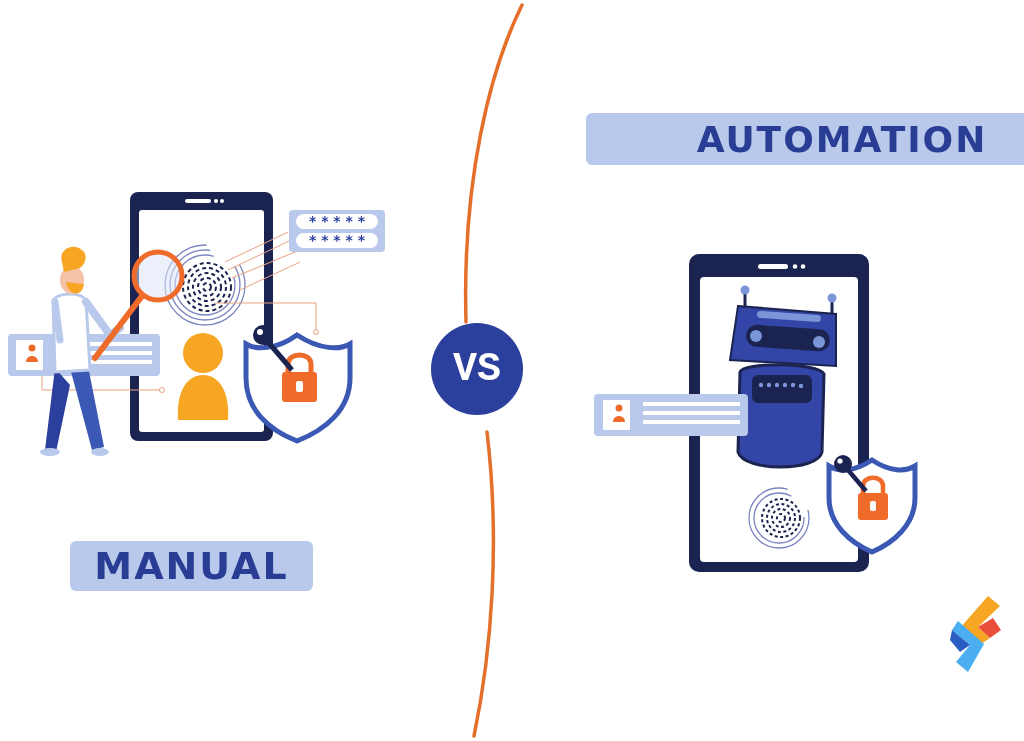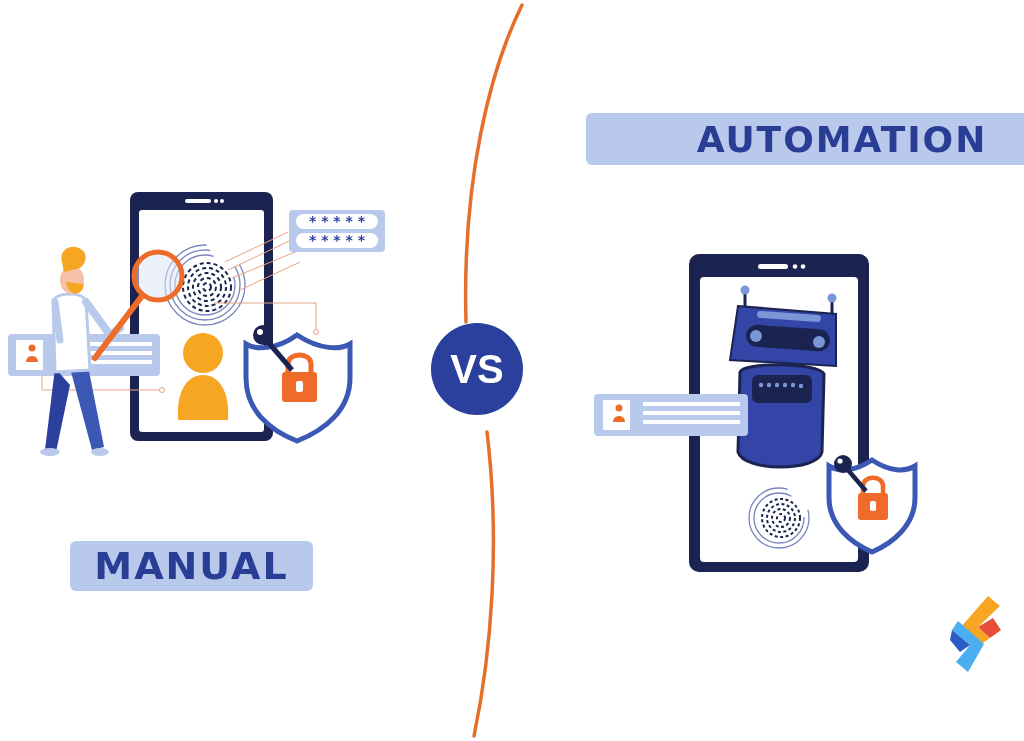--- a/index.html
+++ b/index.html
@@ -9,21 +9,21 @@
     color:#2a3d94; font-weight:bold; letter-spacing:2px;
     display:flex; align-items:center; justify-content:center;
     font-family:"DejaVu Sans", sans-serif;
   }
   #auto-label { left:586px; top:113px; width:418px; height:52px; font-size:36px;padding-left:47px; }
   #manual-label { left:70px; top:541px; width:243px; height:50px; font-size:38px; }
   #vs-badge {
     position:absolute; left:431px; top:323px; width:92px; height:92px; border-radius:50%;
     background:#2b3f9c; color:#fff; font-weight:bold; font-size:40px;
     display:flex; align-items:center; justify-content:center;
-    font-family:Liberation Sans, sans-serif;
+    font-family:Liberation Mono, monospace;
   }
   svg { position:absolute; left:0; top:0; }
 </style>
 </head>
 <body>
 
 <svg width="1024" height="741">
   <path d="M522,5 C490,70 462,180 466,322" fill="none" stroke="#e46f2b" stroke-width="3.5" stroke-linecap="round"></path>
   <path d="M487,432 C500,540 492,650 474,736" fill="none" stroke="#e46f2b" stroke-width="3.5" stroke-linecap="round"></path>
 </svg>

